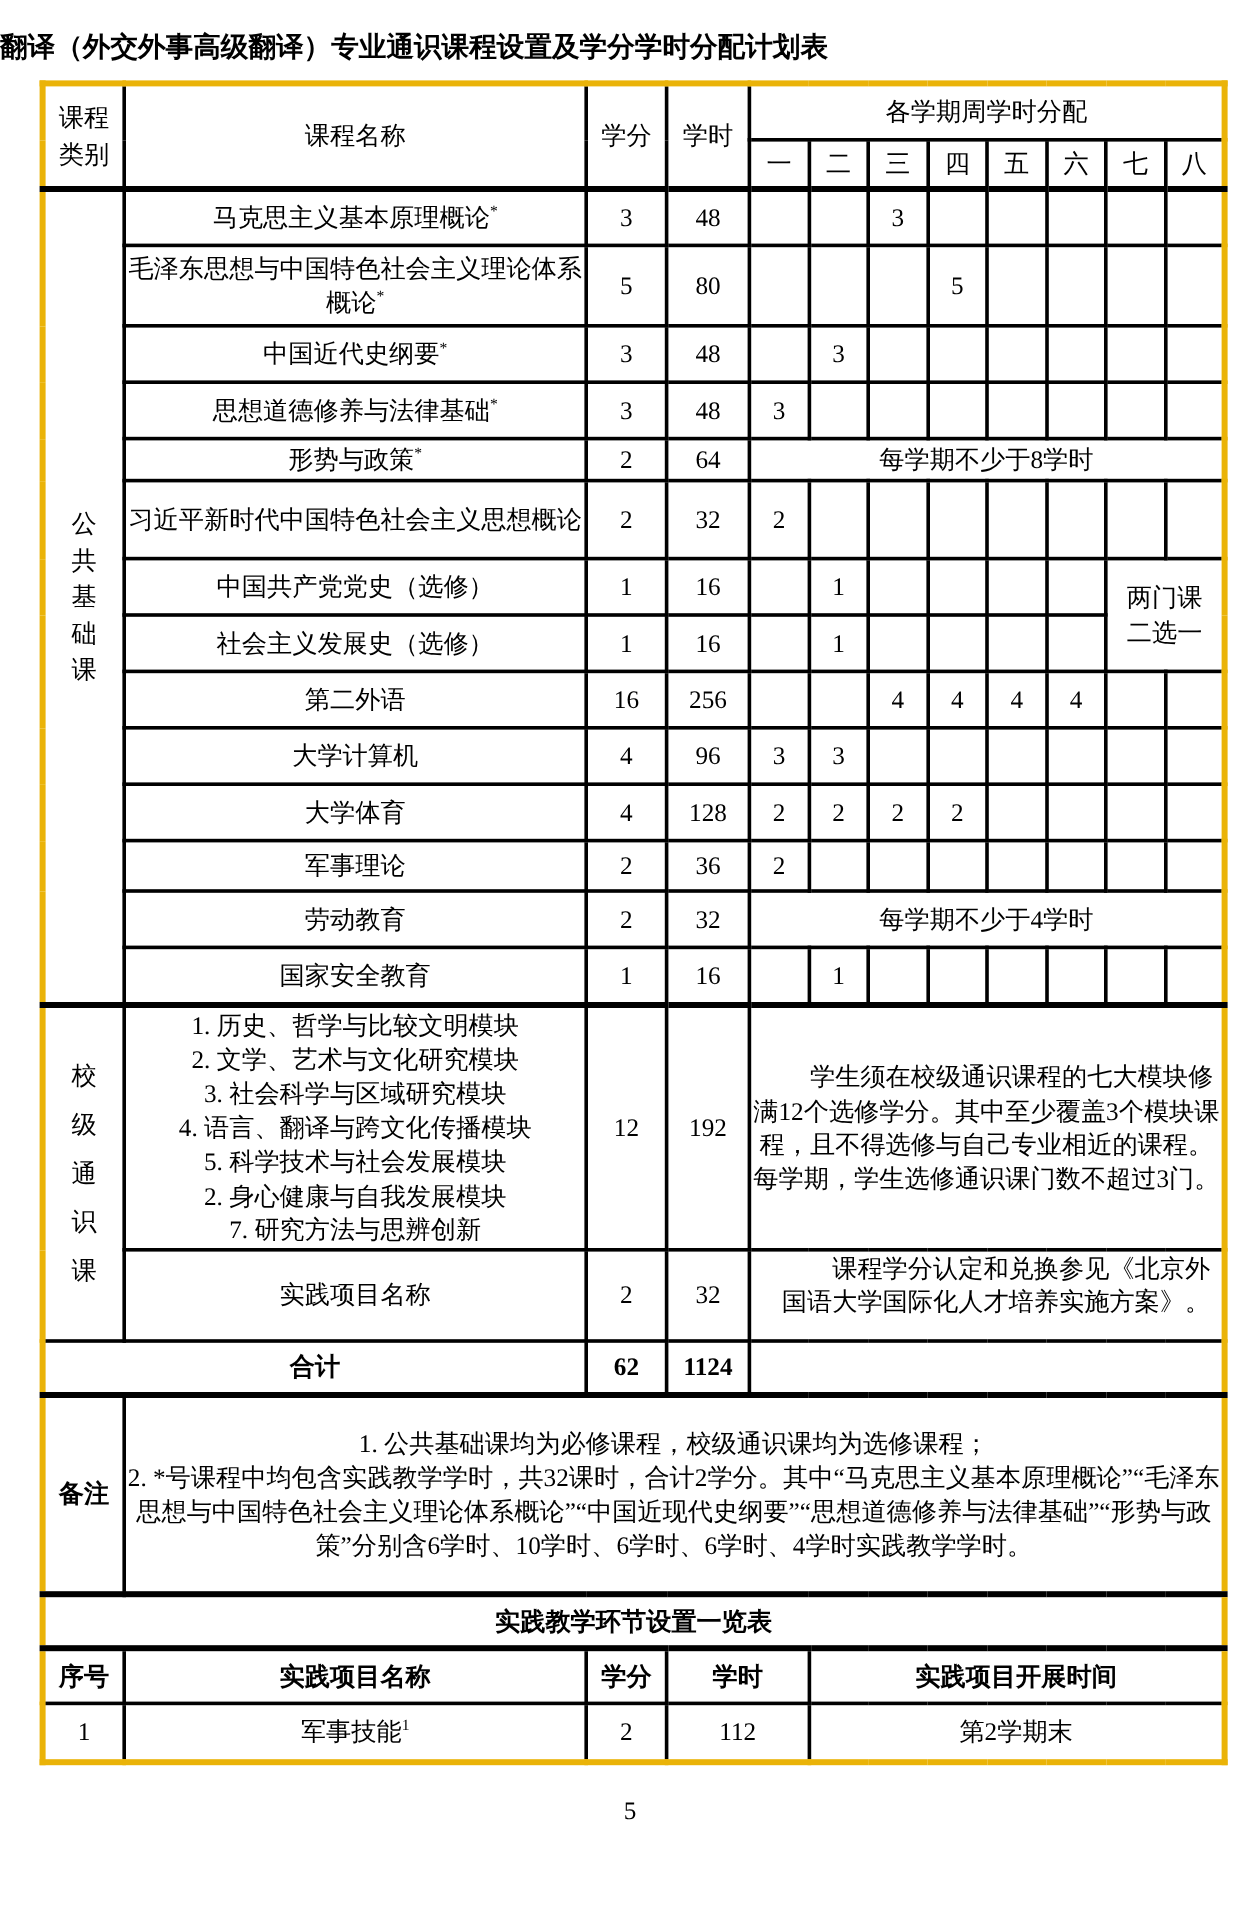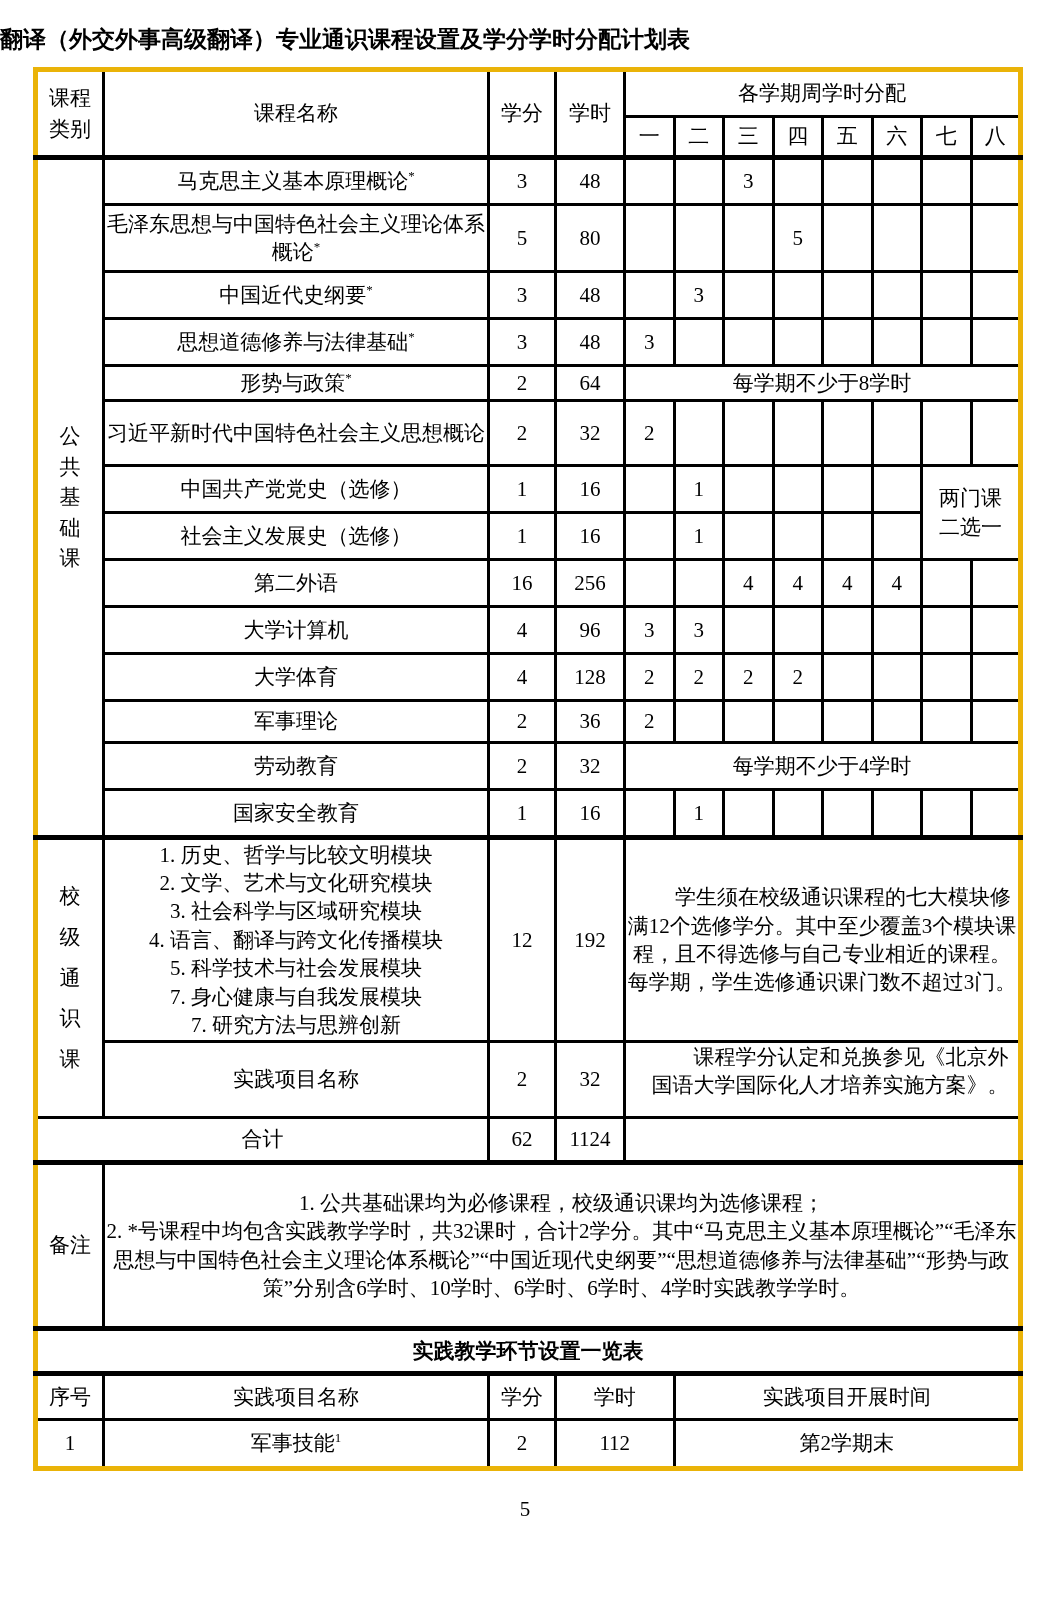--- a/index.html
+++ b/index.html
@@ -17,21 +17,21 @@
     margin:12px 0 0 33px;width:985px;
     border:5px solid #eab308;
   }
   table.sched td{
     border:3px solid #000;padding:0;font-size:21px;line-height:1.35;
     text-align:center;vertical-align:middle;overflow:visible;
     word-break:break-all;
   }
   td.left{text-align:left;padding:2px 8px;}
   td.bt, tr.bt > td{border-top-width:5px;}
-  .b{font-weight:normal;}
+  .b{font-weight:bold;}
   sup{font-size:13px;line-height:0;vertical-align:super;}
   .wrap2{width:46px;margin:0 auto;word-break:break-all;line-height:1.45;}
   .vtext{width:23px;margin:0 auto;word-break:break-all;line-height:1.45;text-align:center;}
   .vtext2{width:23px;margin:0 auto;word-break:break-all;line-height:1.95;text-align:center;}
   .note{
     text-align:left;padding:4px 10px;text-indent:2em;line-height:1.38;
   }
   .note-clip{height:64px;overflow:visible;padding-left:16px;}
   .modules{line-height:1.38;}
   .remarks-text{text-align:left;padding:8px 12px;line-height:1.38;margin-left:36px;}
@@ -255,21 +255,21 @@
   <tr style="height:204px" class="bt">
     <td rowspan="2">
           <div class="vtext2">校级通识课</div>
         </td>
     <td class="left modules">
       <div>1. 历史、哲学与比较文明模块</div>
       <div>2. 文学、艺术与文化研究模块</div>
       <div>3. 社会科学与区域研究模块</div>
       <div>4. 语言、翻译与跨文化传播模块</div>
       <div>5. 科学技术与社会发展模块</div>
-      <div>7. 身心健康与自我发展模块</div>
+      <div>2. 身心健康与自我发展模块</div>
       <div>7. 研究方法与思辨创新</div>
     </td>
     <td>12</td>
     <td>192</td>
     <td colspan="8" class="note">学生须在校级通识课程的七大模块修满12个选修学分。其中至少覆盖3个模块课程，且不得选修与自己专业相近的课程。每学期，学生选修通识课门数不超过3门。</td>
   </tr>
   <tr style="height:76px">
     <td class="left">实践项目名称</td>
     <td>2</td>
     <td>32</td>

